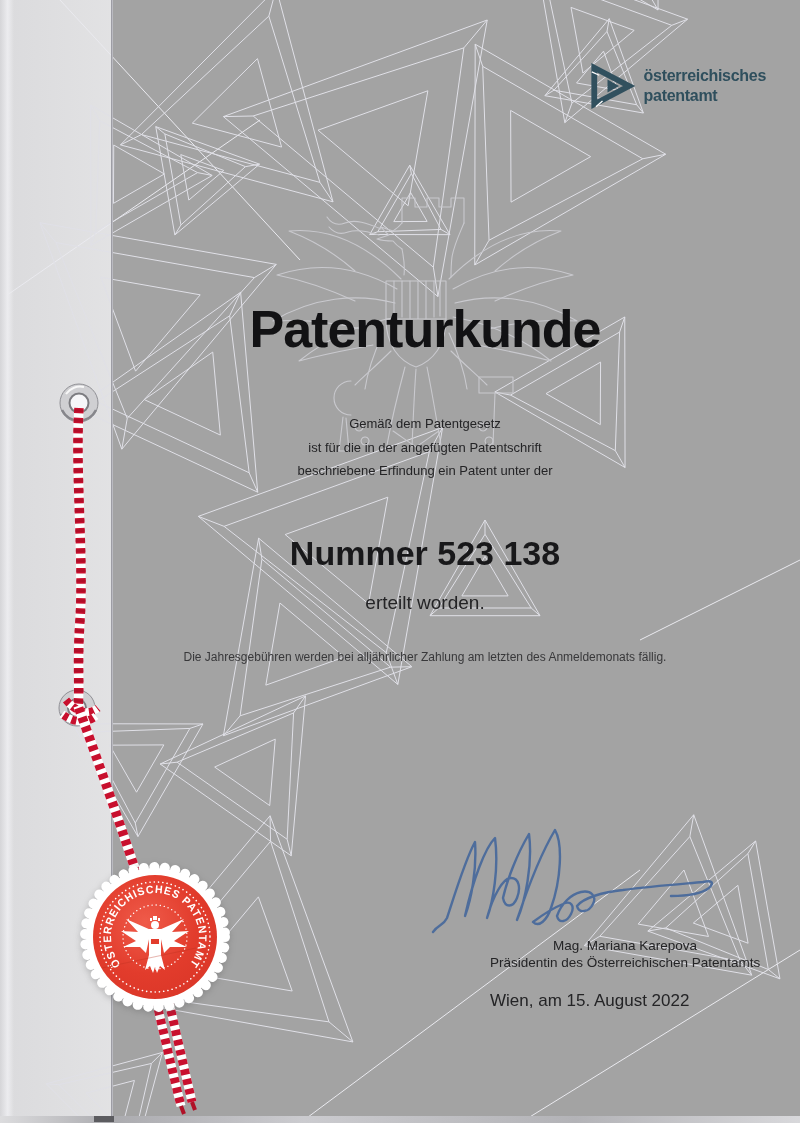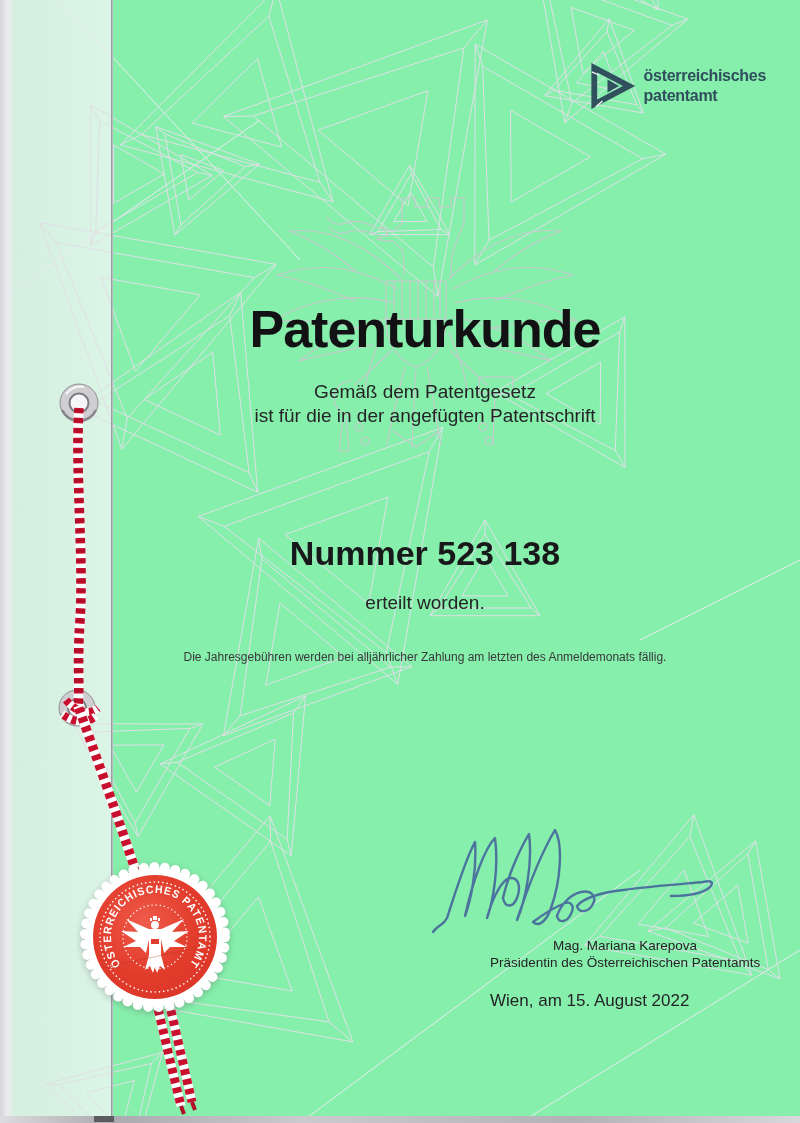--- a/index.html
+++ b/index.html
@@ -1,16 +1,16 @@
 <!DOCTYPE html>
 <html><head>
 <meta charset="utf-8">
 <style>
   html,body{margin:0;padding:0;background:#e9e9ec;}
-  #page{position:relative;width:800px;height:1123px;background:#86efac;overflow:hidden;
+  #page{position:relative;width:800px;height:1123px;background:#a3a3a3;overflow:hidden;
         font-family:"Liberation Sans",sans-serif;color:#1c1c1e;}
   .abs{position:absolute;}
   
   #left-band{left:0;top:0;width:112px;height:1123px;
      background:linear-gradient(to right,#ededf0,#f7f7f9);opacity:.75;}
   #pattern-layer{left:0;top:0;}
   #pattern-layer path{fill:none;stroke:#e0e0e7;stroke-width:1;vector-effect:non-scaling-stroke;}
   #pattern-layer .faint path{stroke:#eaeaef;}
   #scan-line{left:111px;top:0;width:2px;height:1117px;
      background:linear-gradient(to right,#8e8e96,#c9c9cf);}
@@ -21,21 +21,21 @@
   #bottom-notch{left:94px;bottom:1px;width:20px;height:6px;background:#5c5c60;}
   
   #logo{left:586px;top:55px;width:180px;height:62px;display:flex;align-items:center;gap:8px;}
   #logo .logo-text{font-weight:bold;font-size:16px;line-height:20px;letter-spacing:-.3px;color:#2f4f5d;}
   
   #eagle{left:255px;top:183px;}
   #eagle path{fill:none;stroke:#c9c9ce;stroke-width:1.1;stroke-linejoin:round;stroke-linecap:round;}
   
   .center-col{left:50px;width:750px;text-align:center;}
   #title{top:299px;font-size:52px;font-weight:bold;letter-spacing:-1px;color:#121214;}
-  #intro{top:380px;font-size:19px;line-height:23.5px;color:#242426;}
+  #intro{top:412px;font-size:13px;line-height:23.5px;color:#242426;}
   #number{top:534px;font-size:34px;font-weight:bold;color:#18181a;}
   #granted{top:592px;font-size:19px;color:#242426;}
   #fee{top:650px;font-size:12px;color:#38383a;}
   #sig-block{left:490px;top:937px;font-size:13.5px;line-height:17px;color:#242426;text-align:center;}
   #date-line{left:490px;top:991px;font-size:17px;color:#242426;}
   
   #signature{left:413px;top:820px;}
   #signature path{fill:none;stroke:#46689b;stroke-width:2.4;stroke-linecap:round;stroke-linejoin:round;opacity:.92;}
   
   #cord-layer{left:0;top:0;}
@@ -135,20 +135,21 @@
       <div>österreichisches</div>
       <div>patentamt</div>
     </div>
   </div>
 
   <div id="title" class="abs center-col">Patenturkunde</div>
 
   <div id="intro" class="abs center-col">
     <div>Gemäß dem Patentgesetz</div>
     <div>ist für die in der angefügten Patentschrift</div>
+    <div>beschriebene Erfindung ein Patent unter der</div>
   </div>
 
   <div id="number" class="abs center-col">Nummer 523 138</div>
   <div id="granted" class="abs center-col">erteilt worden.</div>
   <div id="fee" class="abs center-col">Die Jahresgebühren werden bei alljährlicher Zahlung am letzten des Anmeldemonats fällig.</div>
 
   <svg id="signature" class="abs" width="340" height="125" viewBox="0 0 340 125">
     <path d="M20,112 C26,104 30,106 34,98 C40,80 52,40 62,22 C64,50 58,80 52,96
              C60,60 72,28 82,18 C86,48 80,82 74,98 C80,76 90,58 98,58
              C106,58 108,68 104,78 C100,88 92,88 90,78 C94,60 104,34 116,14

